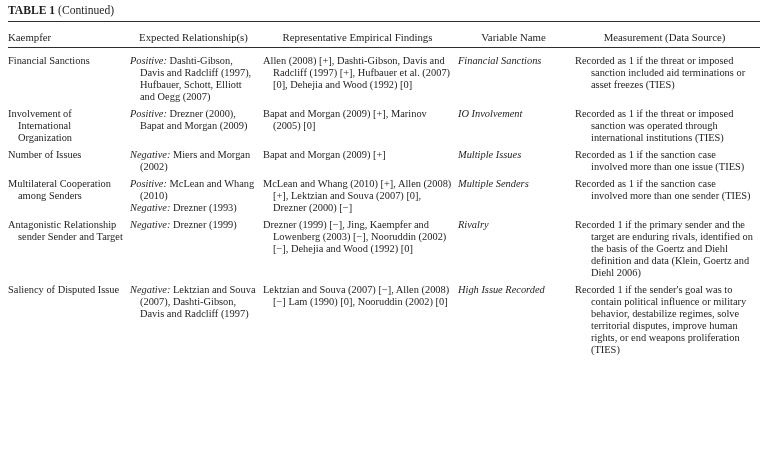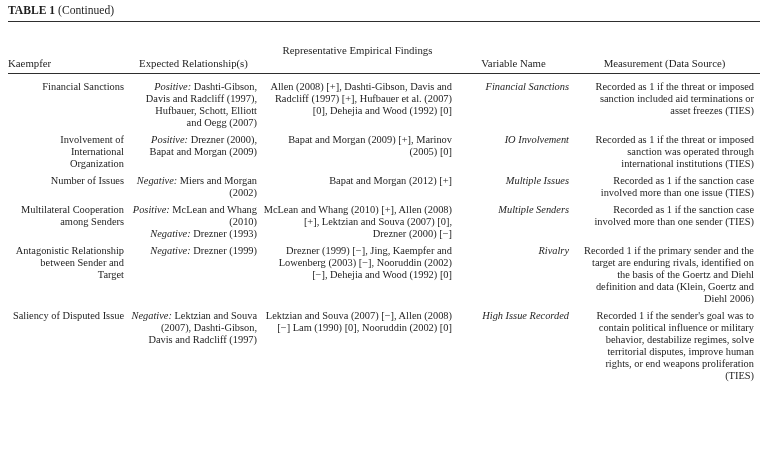--- a/index.html
+++ b/index.html
@@ -41,25 +41,24 @@
   col.c4 { width: 117px; }
   col.c5 { width: 185px; }
   thead th {
     font-weight: normal;
     font-size: 10.8px;
     vertical-align: bottom;
     padding: 9px 6px 4px 0;
     border-bottom: 1px solid #2e2e2e;
   }
   thead th.left { text-align: left; }
-  .hdr-narrow { max-width: 150px; margin: 13px auto; }
+  .hdr-narrow { max-width: 150px; margin: 0 auto; }
   tbody td {
     vertical-align: top;
     padding: 0 6px 5px 0;
-    text-align: right;
   }
   tbody tr.first td { padding-top: 7px; }
   .hang {
     padding-left: 10px;
     text-indent: -10px;
   }
   .hang-wide {
     padding-left: 16px;
     text-indent: -16px;
   }
@@ -115,38 +114,38 @@
         <td class="variable-cell">IO Involvement</td>
         <td class="hang-wide">Recorded as 1 if the threat or imposed sanction was operated through international institutions (TIES)</td>
       </tr>
 
       <tr>
         <td class="hang concept-cell">Number of Issues</td>
         <td>
           <div class="hang"><span class="it"></span><span></span></div>
           <div class="hang"><span class="it">Negative:</span><span> Miers and Morgan (2002)</span></div>
         </td>
-        <td class="hang">Bapat and Morgan (2012) [+]</td>
+        <td class="hang">Bapat and Morgan (2009) [+]</td>
         <td class="variable-cell">Multiple Issues</td>
         <td class="hang-wide">Recorded as 1 if the sanction case involved more than one issue (TIES)</td>
       </tr>
 
       <tr>
         <td class="hang concept-cell">Multilateral Cooperation among Senders</td>
         <td>
           <div class="hang"><span class="it">Positive:</span><span> McLean and Whang (2010)</span></div>
           <div class="hang"><span class="it">Negative:</span><span> Drezner (1993)</span></div>
         </td>
         <td class="hang">McLean and Whang (2010) [+], Allen (2008) [+], Lektzian and Souva (2007) [0], Drezner (2000) [−]</td>
         <td class="variable-cell">Multiple Senders</td>
         <td class="hang-wide">Recorded as 1 if the sanction case involved more than one sender (TIES)</td>
       </tr>
 
       <tr>
-        <td class="hang concept-cell">Antagonistic Relationship between Sender and Target</td>
+        <td class="hang concept-cell">Antagonistic Relationship sender Sender and Target</td>
         <td>
           <div class="hang"><span class="it"></span><span></span></div>
           <div class="hang"><span class="it">Negative:</span><span> Drezner (1999)</span></div>
         </td>
         <td class="hang">Drezner (1999) [−], Jing, Kaempfer and Lowenberg (2003) [−], Nooruddin (2002) [−], Dehejia and Wood (1992) [0]</td>
         <td class="variable-cell">Rivalry</td>
         <td class="hang-wide">Recorded 1 if the primary sender and the target are enduring rivals, identified on the basis of the Goertz and Diehl definition and data (Klein, Goertz and Diehl 2006)</td>
       </tr>
 
       <tr>

